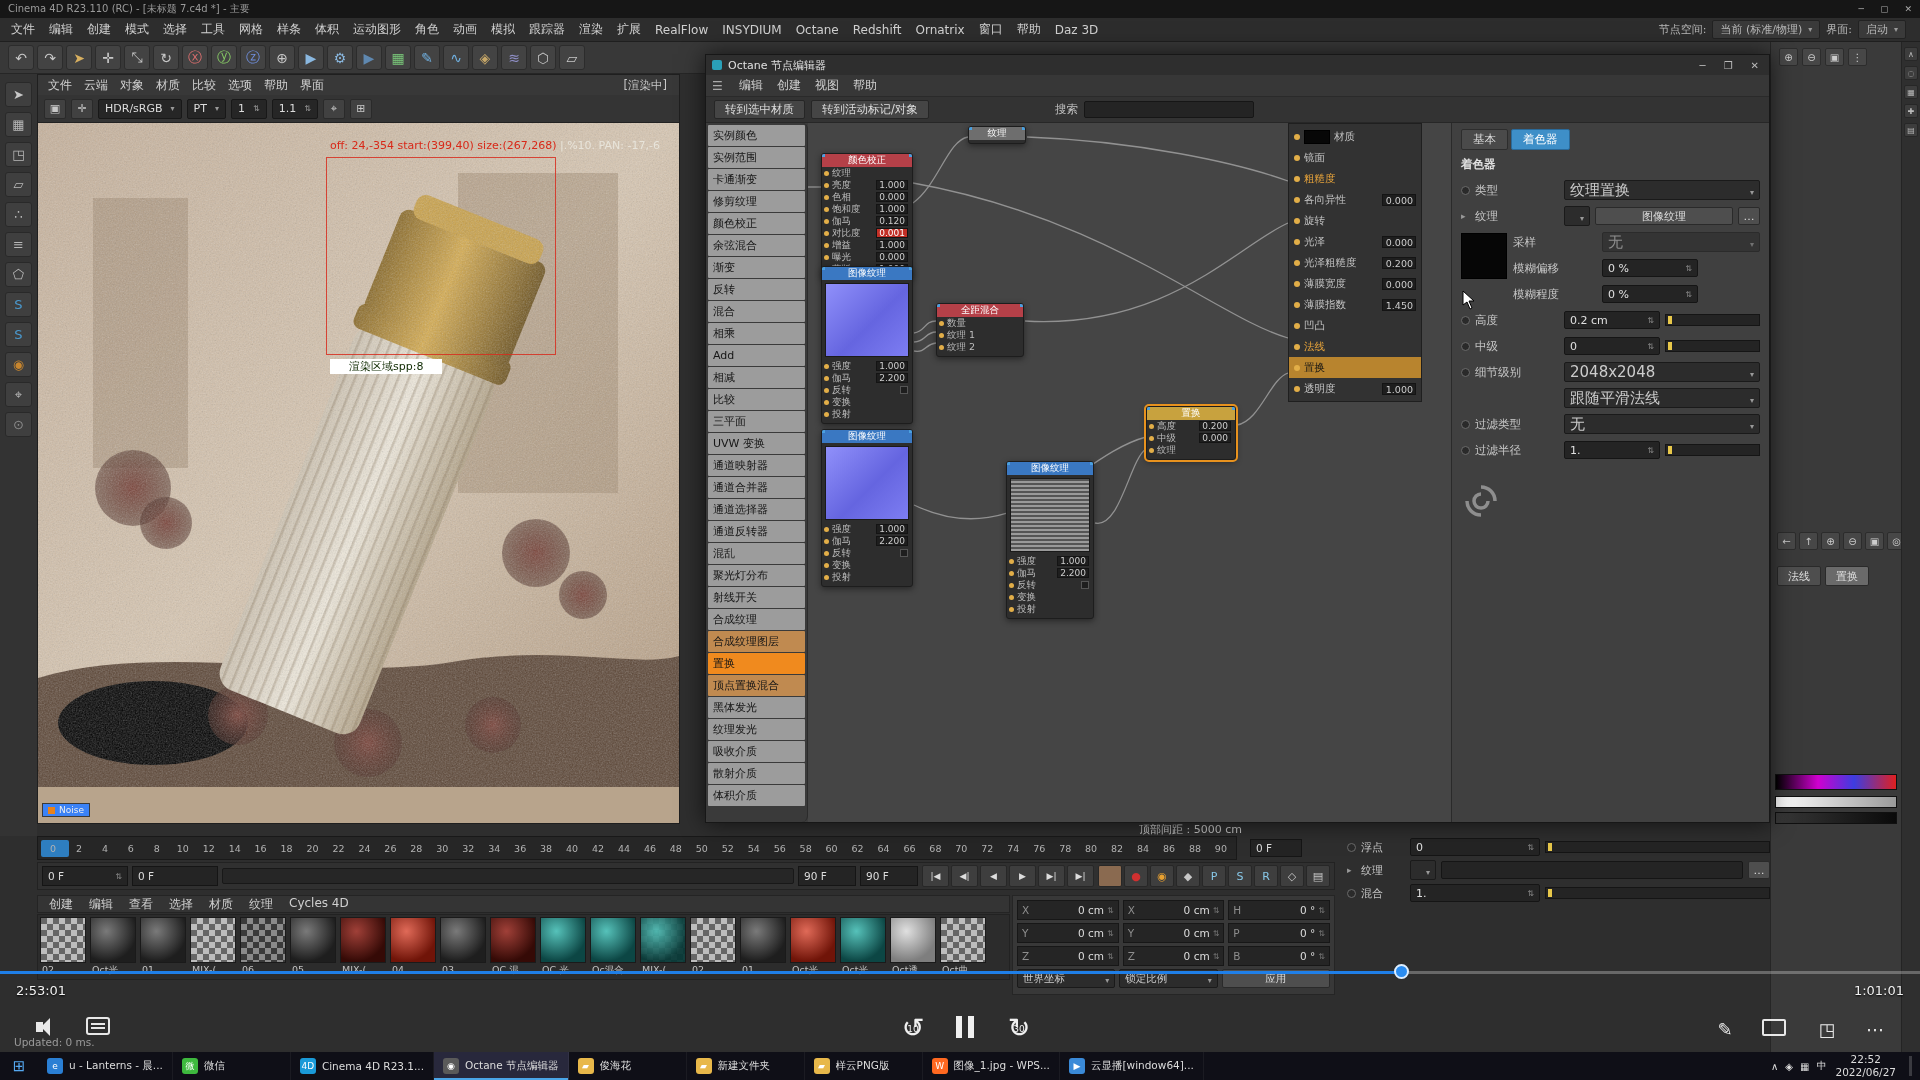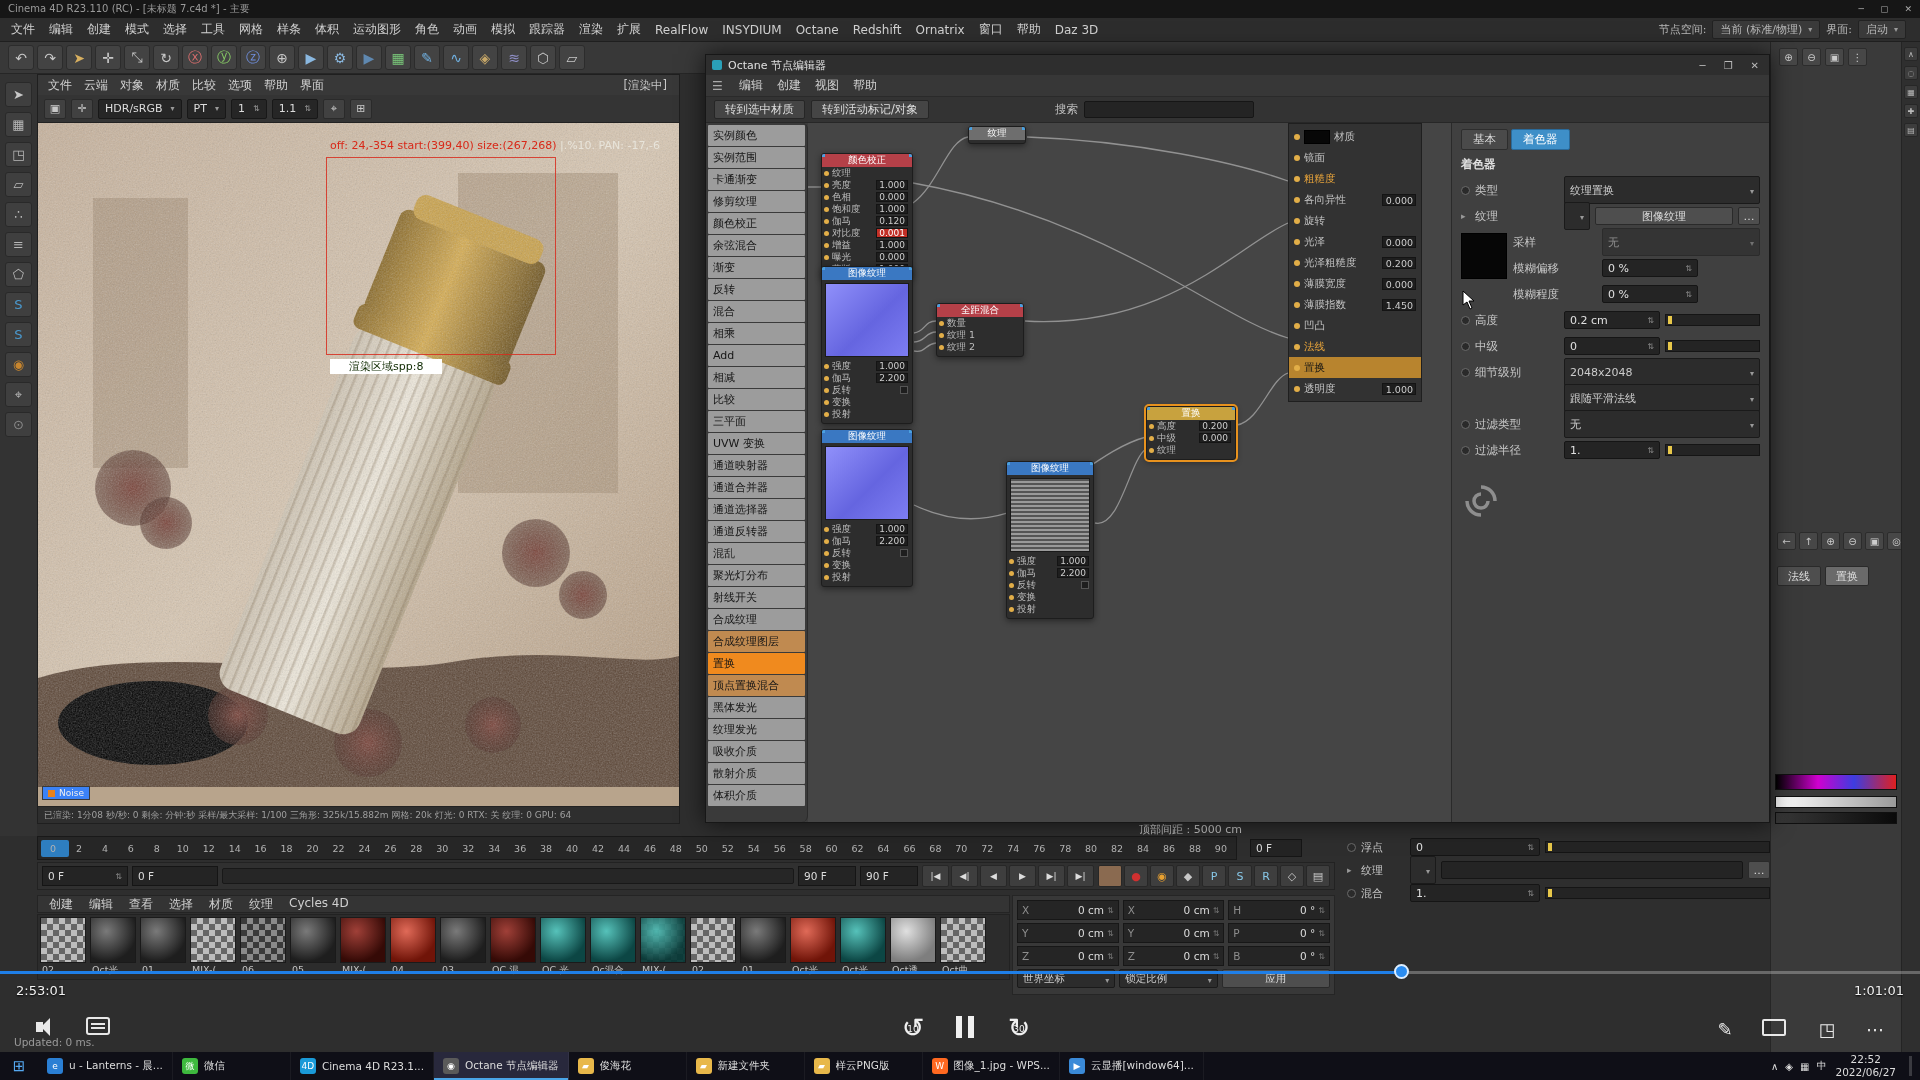--- a/index.html
+++ b/index.html
@@ -97,21 +97,21 @@
 
 #ne-inspector{width:318px;background:#404040;border-left:1px solid #2a2a2a;padding:4px 9px;font-size:11.5px;position:relative;}
 .insp-tabs{display:flex;gap:3px;margin:2px 0 7px;}
 .insp-tab{padding:2px 11px;background:#4a4a4a;border:1px solid #2d2d2d;border-radius:2px;font-size:11.5px;color:#ddd;}
 .insp-tab.active{background:#3e8fc8;color:#fff;border-color:#2a6a9a;}
 .insp-title{font-weight:bold;color:#e0e0e0;margin:2px 0 9px;}
 .irow{display:flex;align-items:center;gap:5px;margin-bottom:8px;height:18px;}
 .iradio{width:9px;height:9px;border-radius:50%;background:#2a2a2a;border:1px solid #6a6a6a;flex:none;}
 .iarrow{width:9px;flex:none;color:#999;font-size:9px;}
 .ilabel{width:84px;flex:none;color:#c6c6c6;white-space:nowrap;overflow:hidden;}
-.dd{background:#2c2c2c;border:1px solid #1a1a1a;border-radius:2px;height:28px;display:flex;align-items:center;gap:4px;padding:0 5px;font-size:11px;color:#ccc;}
+.dd{background:#2c2c2c;border:1px solid #1a1a1a;border-radius:2px;height:20px;display:flex;align-items:center;gap:4px;padding:0 5px;font-size:15px;color:#ccc;}
 .dd .caret::after{content:"▾";font-size:8px;color:#999;margin-left:4px;}
 .dd .caret{margin-left:auto;}
 .grow1{flex:1;}
 .ifield{background:#242424;border:1px solid #151515;border-radius:2px;height:18px;display:flex;align-items:center;padding:0 5px;font-size:11px;color:#e0e0e0;width:96px;}
 .ifield .spin{margin-left:auto;color:#888;font-size:8px;}
 .ifield .spin::after{content:"⇅";}
 .itrack{flex:1;height:12px;background:#242424;border:1px solid #151515;position:relative;}
 .itrack::before{content:"";position:absolute;left:2px;top:1px;width:4px;height:8px;background:#e8c84a;}
 .ibtn{background:#4e4e4e;border:1px solid #2a2a2a;border-radius:2px;height:18px;display:flex;align-items:center;justify-content:center;padding:0 10px;font-size:11px;color:#ddd;}
 .idots{width:22px;padding:0;}
@@ -415,21 +415,20 @@
       <rect width="641" height="664" filter="url(#grain)" opacity="0.38"></rect>
     </svg>
     <div class="rw-info-red"><span>off: 24,-354 start:(399,40) size:(267,268)</span><b> |.%10. PAN: -17,-6</b></div>
     <div id="rw-region-rect"></div>
     <div id="rw-region-label">渲染区域spp:8</div>
     <div id="rw-noise-badge">
         <span class="sq"></span>
         <span>Noise</span>
       </div>
   </div>
-  <div id="rw-status">已渲染: 1分08  秒/秒: 0  剩余: 分钟:秒  采样/最大采样: 1/100  三角形: 325k/15.882m  网格: 20k  灯光: 0  RTX: 关  纹理: 0  GPU: 64</div>
 </div>
 
 <div id="nodeeditor">
   <div id="ne-title">
     <span class="appic"></span>
     <span>Octane 节点编辑器</span>
     <span class="wbtns">
       <span>─</span>
       <span>❐</span>
       <span>✕</span>

